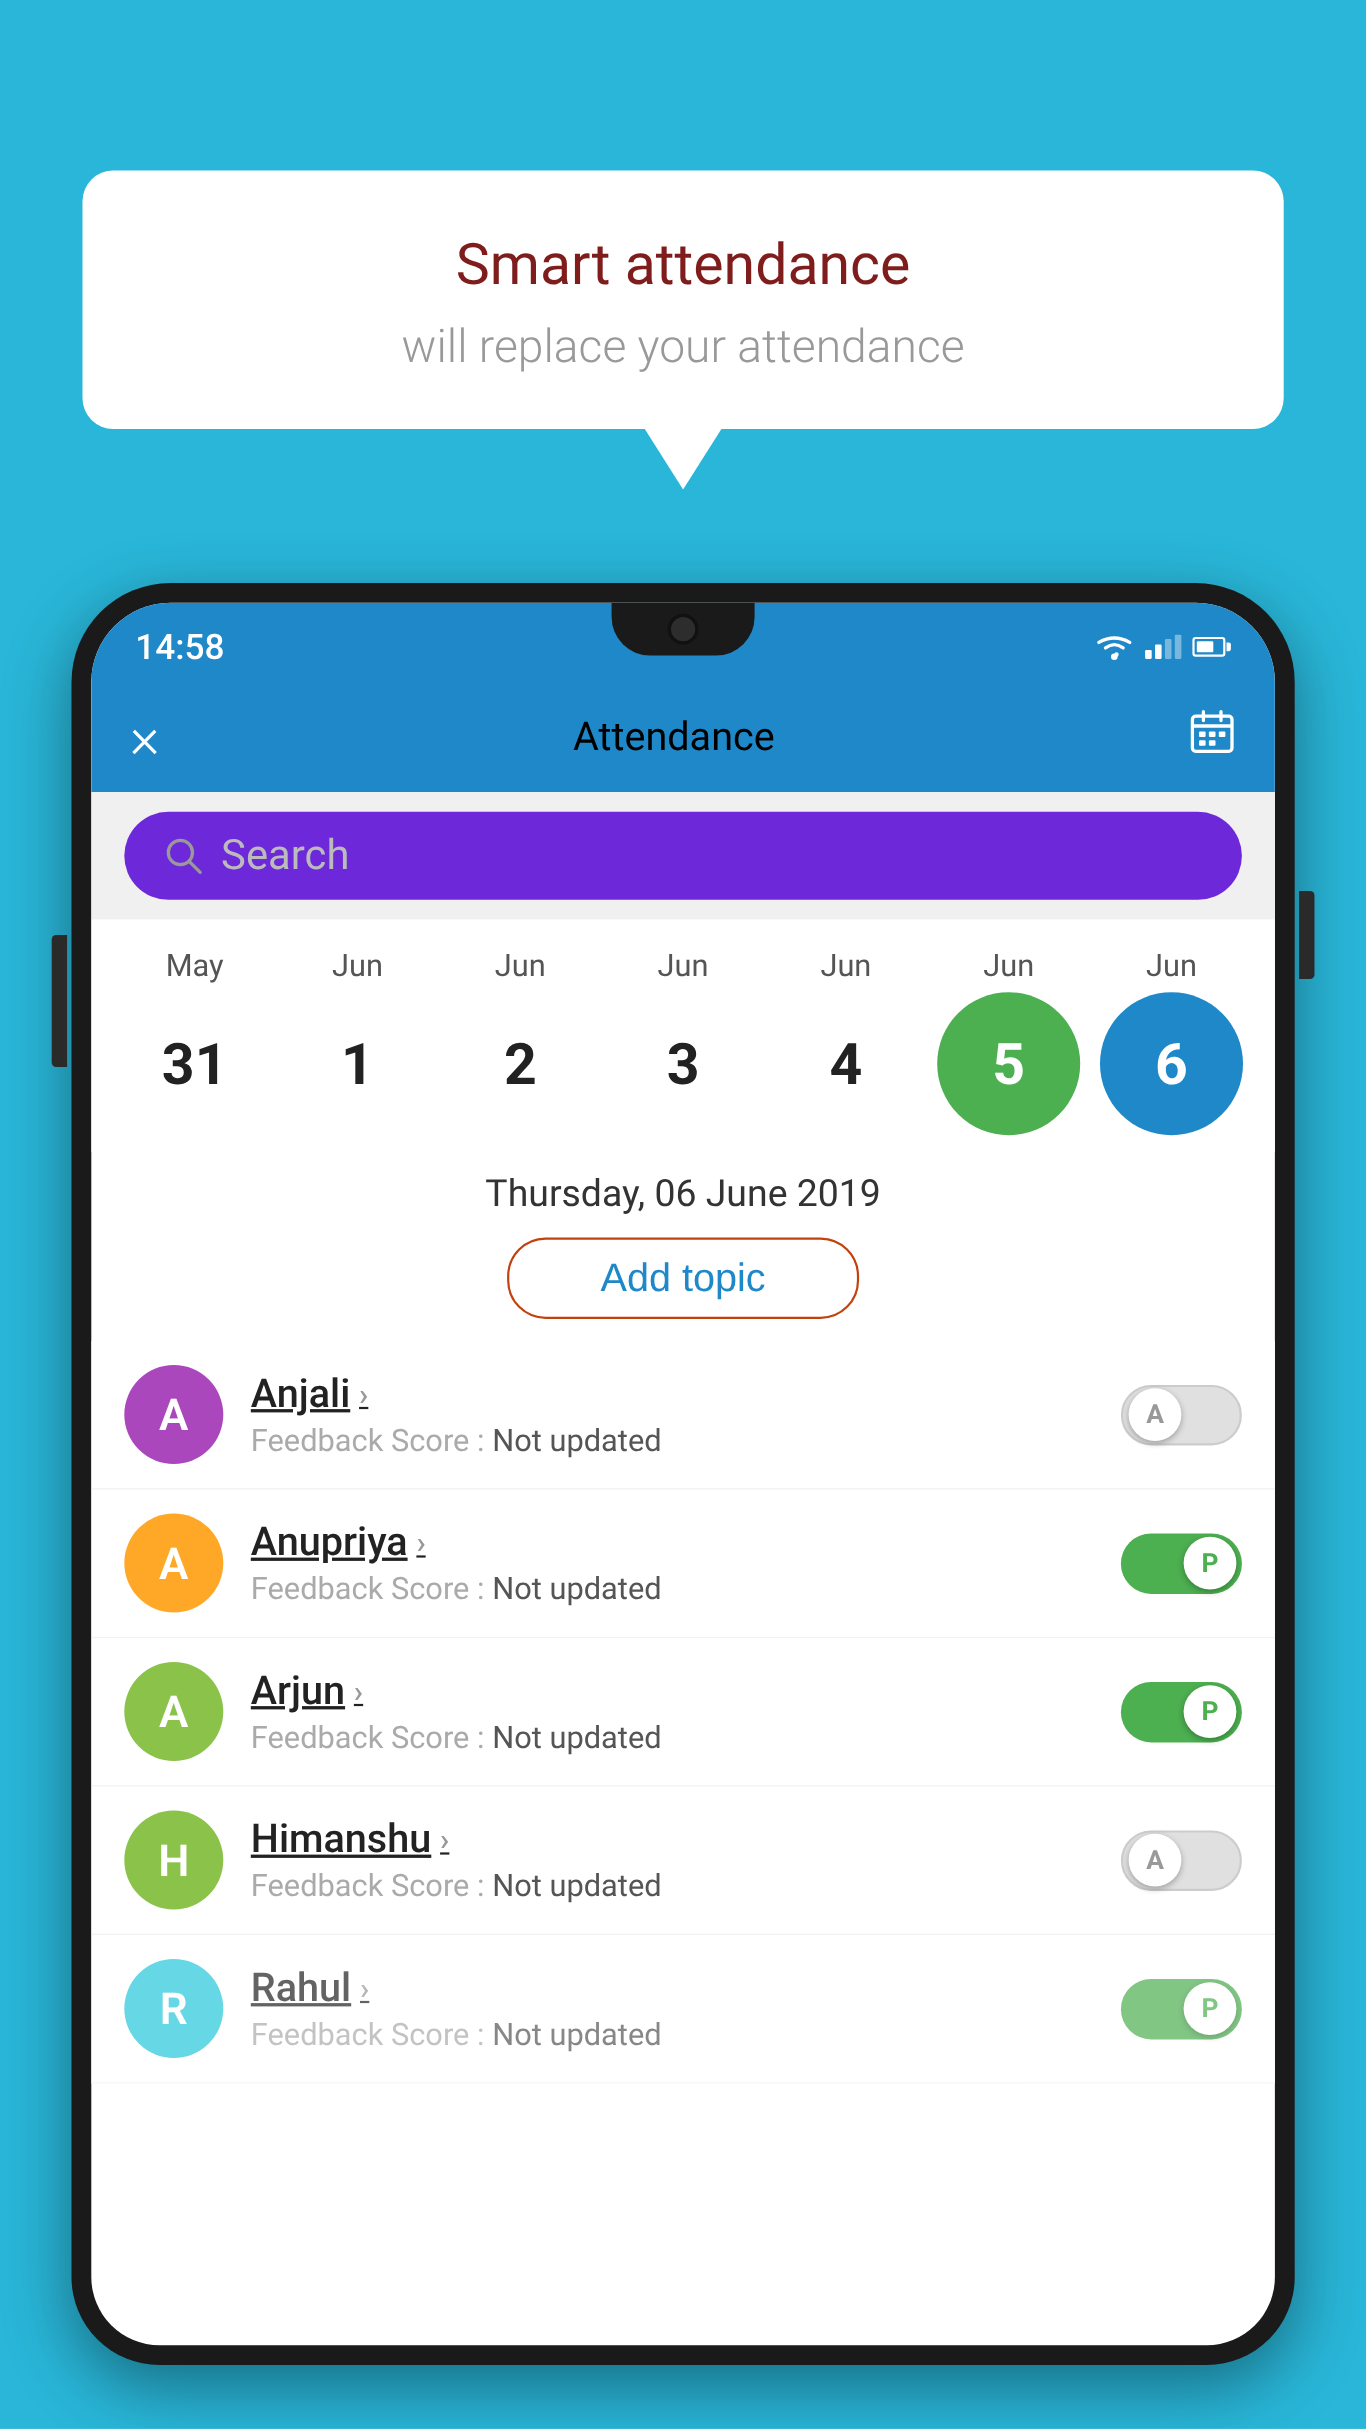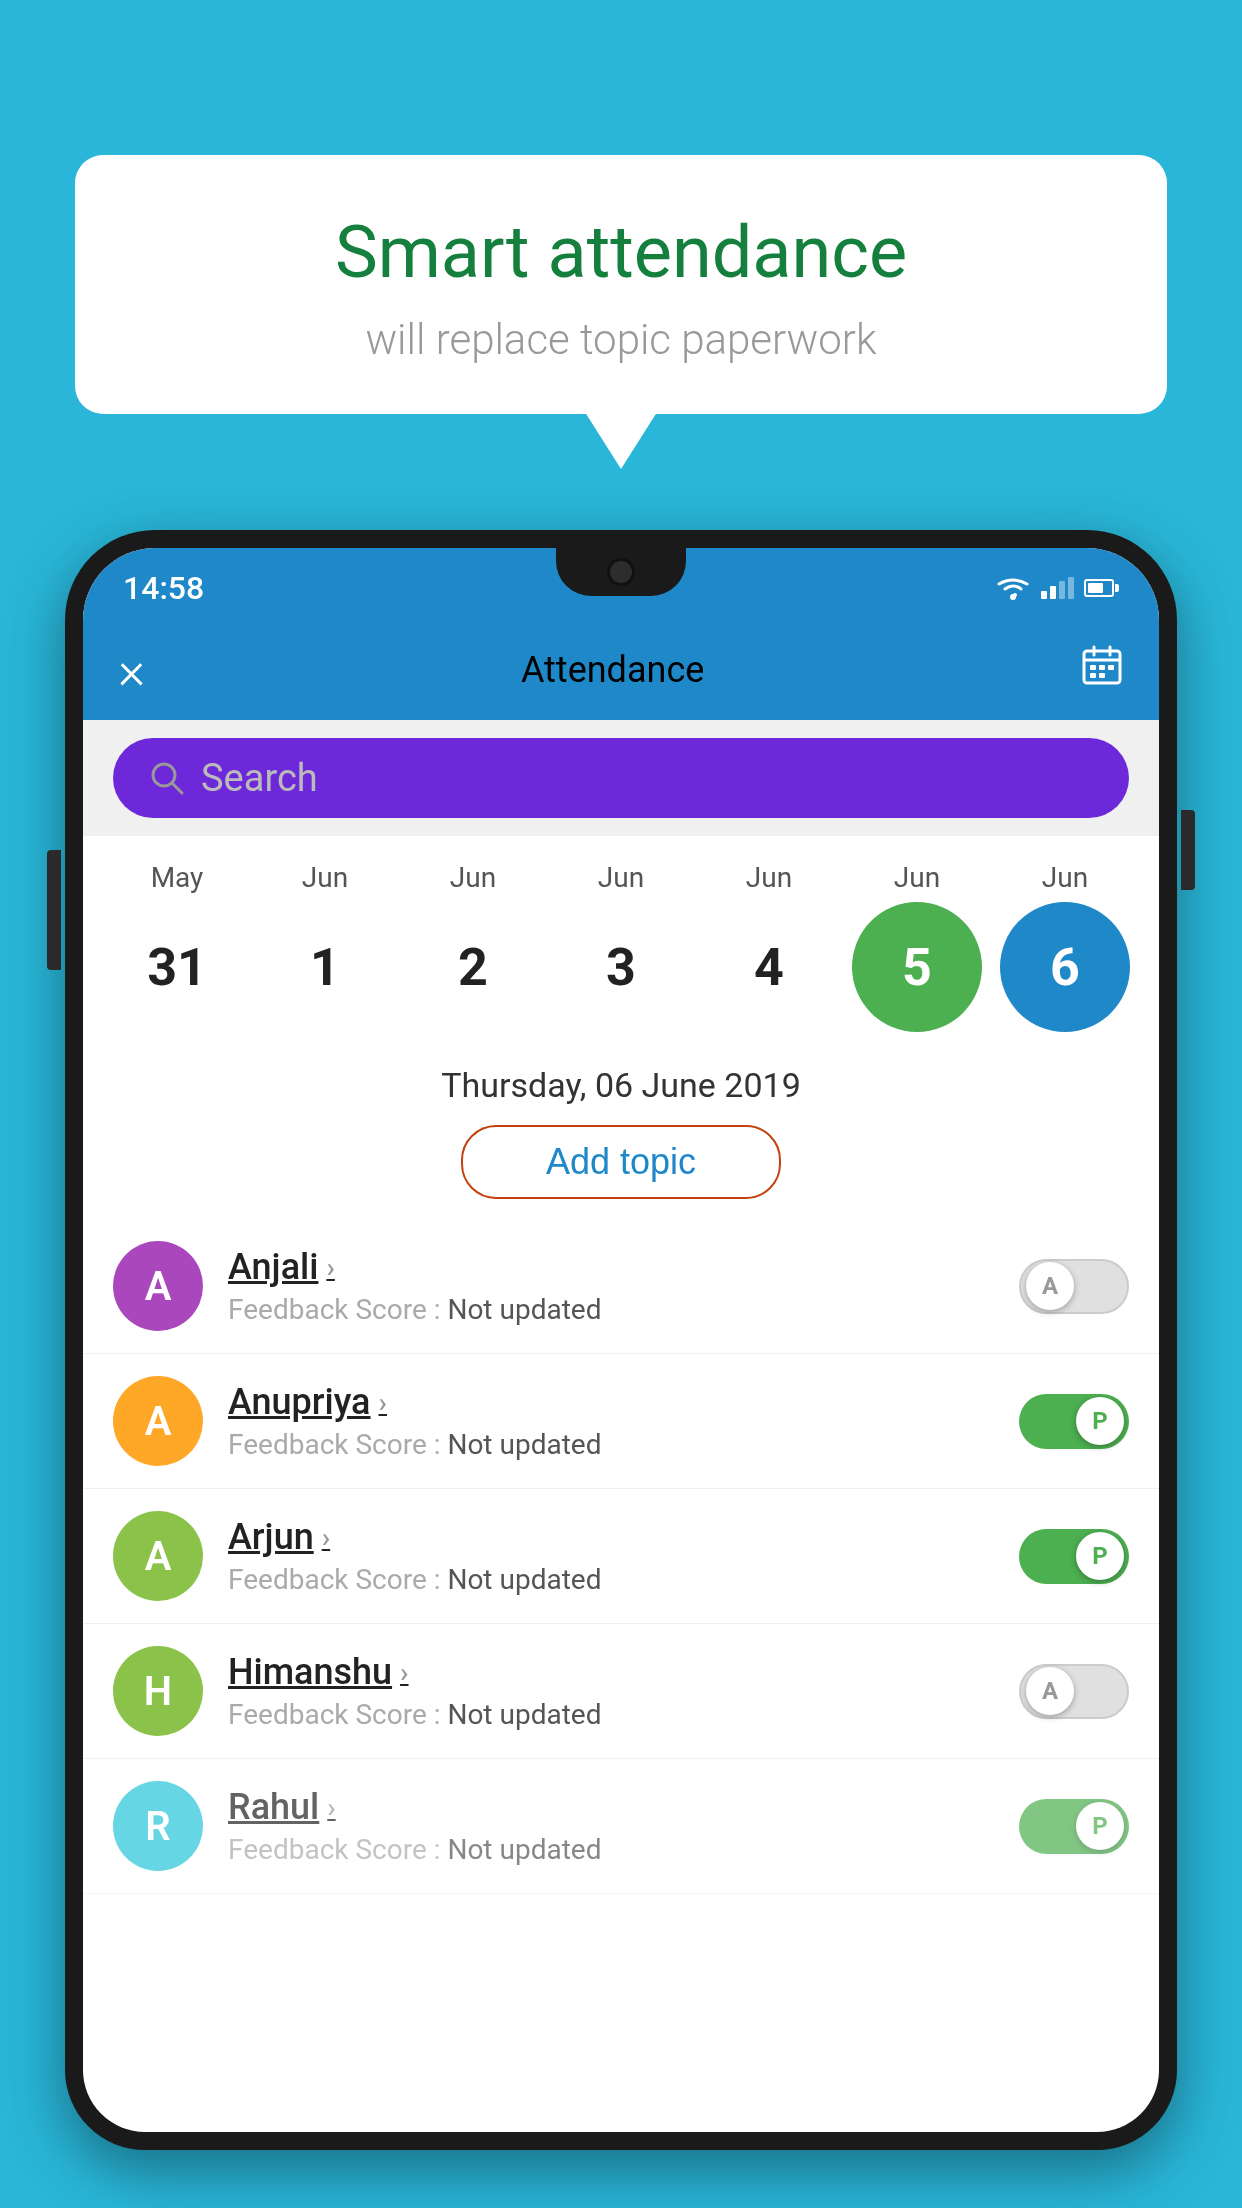--- a/index.html
+++ b/index.html
@@ -32,22 +32,22 @@
       bottom: -55px;
       left: 50%;
       transform: translateX(-50%);
       width: 0;
       height: 0;
       border-left: 38px solid transparent;
       border-right: 38px solid transparent;
       border-top: 60px solid white;
     }
     .bubble-title {
-      font-size: 72px;
-      color: #15803d;
+      font-size: 52px;
+      color: #7f1d1d;
       font-weight: 400;
       margin-bottom: 20px;
     }
     .bubble-subtitle {
       font-size: 42px;
       color: #999;
       font-weight: 300;
     }
 
     
@@ -393,21 +393,21 @@
     }
   </style>
 </head>
 <body>
 
 <div style="position:absolute;top:0;left:0;width:1242px;height:2208px;background:#29b6d8;"></div>
 
 <div class="speech-bubble-container">
   <div class="speech-bubble">
     <div class="bubble-title">Smart attendance</div>
-    <div class="bubble-subtitle">will replace topic paperwork</div>
+    <div class="bubble-subtitle">will replace your attendance</div>
   </div>
 </div>
 
 <div class="phone-mockup">
   <div class="phone-frame">
     <div class="phone-screen">
 
       <div class="notch">
         <div class="camera"></div>
       </div>

